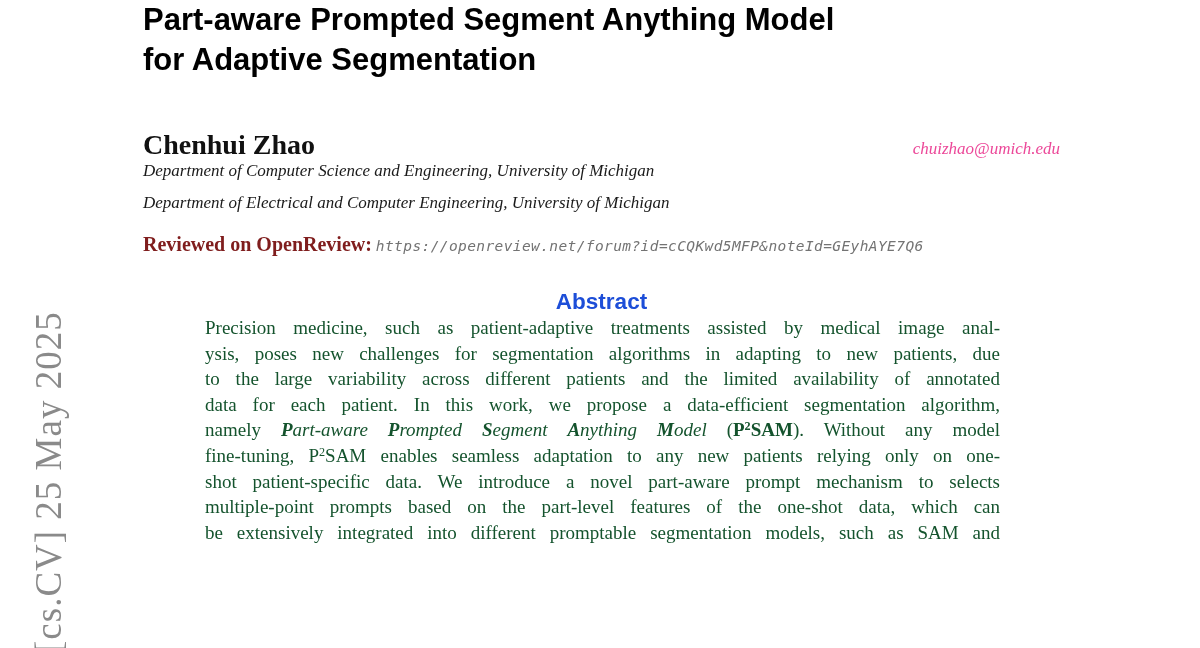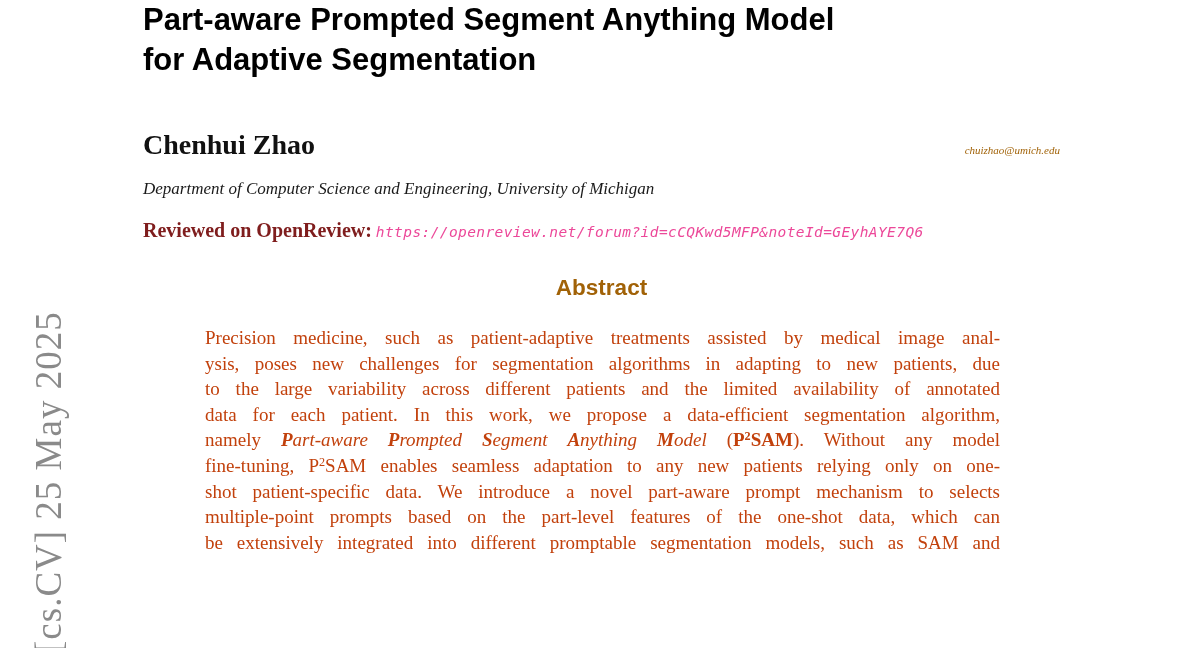--- a/index.html
+++ b/index.html
@@ -53,66 +53,65 @@
     align-items: baseline;
     line-height: 22px;
   }
   .author-name {
     font-weight: bold;
     font-size: 28px;
     color: #111111;
   }
   .author-email {
     font-style: italic;
-    font-size: 11px;
-    color: #a16207;
+    font-size: 17px;
+    color: #ec4899;
   }
   .affiliation {
-    margin-top: 18px;
+    margin-top: 1px;
     font-style: italic;
     font-size: 17px;
     line-height: 20px;
     color: #1a1a1a;
   }
 
   .review-line {
     margin-top: 20px;
     line-height: 22px;
   }
   .review-label {
     font-weight: bold;
     font-size: 20px;
     color: #7f1d1d;
   }
   .review-url {
     font-family: "DejaVu Sans Mono", monospace;
     font-style: italic;
     font-size: 14.5px;
     letter-spacing: 0.4px;
-    color: #ec4899;
+    color: #737373;
     text-decoration: none;
   }
 
   .abstract-heading {
     margin-top: 32px;
     text-align: center;
     font-family: "Liberation Sans", sans-serif;
     font-weight: bold;
     font-size: 22.5px;
     line-height: 26px;
-    color: #a16207;
+    color: #1d4ed8;
   }
 
   .abstract-body {
-    margin-top: 24px;
     margin-left: 62px;
     width: 795px;
     font-size: 19px;
     line-height: 25.6px;
-    color: #c2410c;
+    color: #14532d;
   }
   .abs-line {
     text-align: justify;
     text-align-last: justify;
     white-space: normal;
   }
   .st-i  { font-style: italic; }
   .st-b  { font-weight: bold; }
   .st-bi { font-weight: bold; font-style: italic; }
   .st-sup {
@@ -137,20 +136,21 @@
 
     <div class="author-block first">
       <div class="author-row">
         <span class="author-name">Chenhui Zhao</span>
         <span class="author-email">chuizhao@umich.edu</span>
       </div>
       <div class="affiliation">Department of Computer Science and Engineering, University of Michigan</div>
     </div>
 
     <div class="author-block second">
+      <div class="affiliation">Department of Electrical and Computer Engineering, University of Michigan</div>
     </div>
 
     <div class="review-line">
       <span class="review-label">Reviewed on OpenReview:</span>
       <span> </span>
       <a class="review-url" href="#">https://openreview.net/forum?id=cCQKwd5MFP&amp;noteId=GEyhAYE7Q6</a>
     </div>
 
     <div class="abstract-heading">Abstract</div>
 

